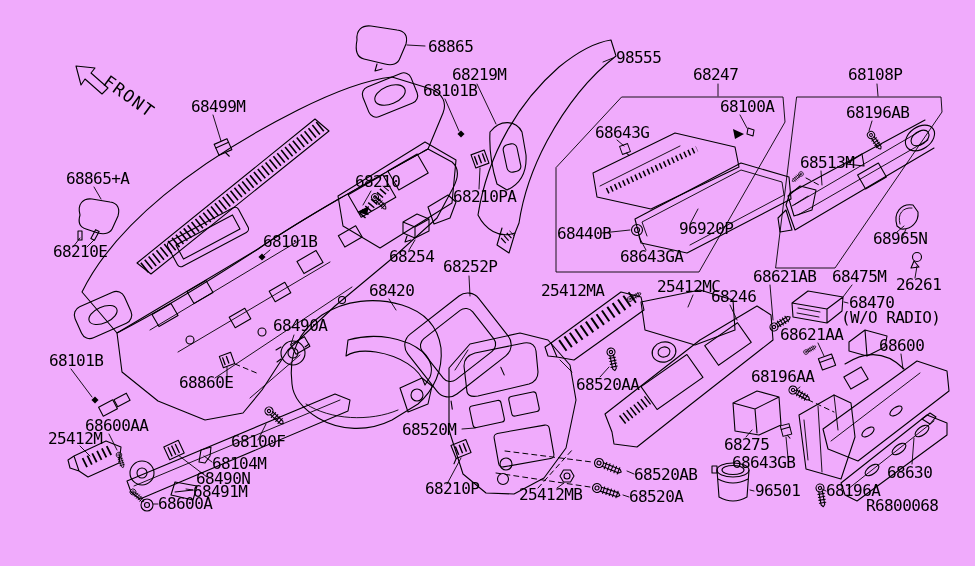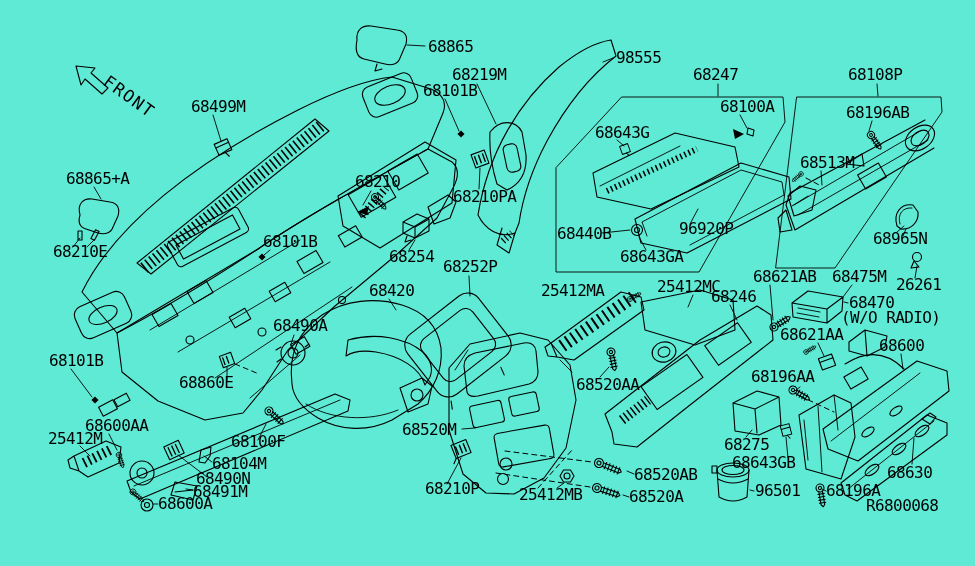--- a/index.html
+++ b/index.html
@@ -1,16 +1,16 @@
 <!DOCTYPE html>
 <html><head>
 <meta charset="utf-8">
 <style>
   html,body{margin:0;padding:0;background:#ffffff;}
-  #page{position:relative;width:975px;height:566px;background:#5eead4;overflow:hidden;}
+  #page{position:relative;width:975px;height:566px;background:#f0abfc;overflow:hidden;}
   svg{display:block;}
   text{font-family:"DejaVu Sans Mono","Liberation Mono",monospace;font-size:16px;fill:#000;letter-spacing:-0.6px;}
   .front-text{font-size:17px;letter-spacing:1.5px;}
   .ln{stroke:#000;fill:none;stroke-width:1.1;stroke-linecap:round;stroke-linejoin:round;}
   .thin{stroke-width:0.9;}
   .hatch{stroke:#000;fill:none;stroke-linecap:butt;}
   .dash{stroke:#000;fill:none;stroke-width:1;stroke-dasharray:5 4;}
   .fill{fill:#000;stroke:none;}
 </style>
 </head>

